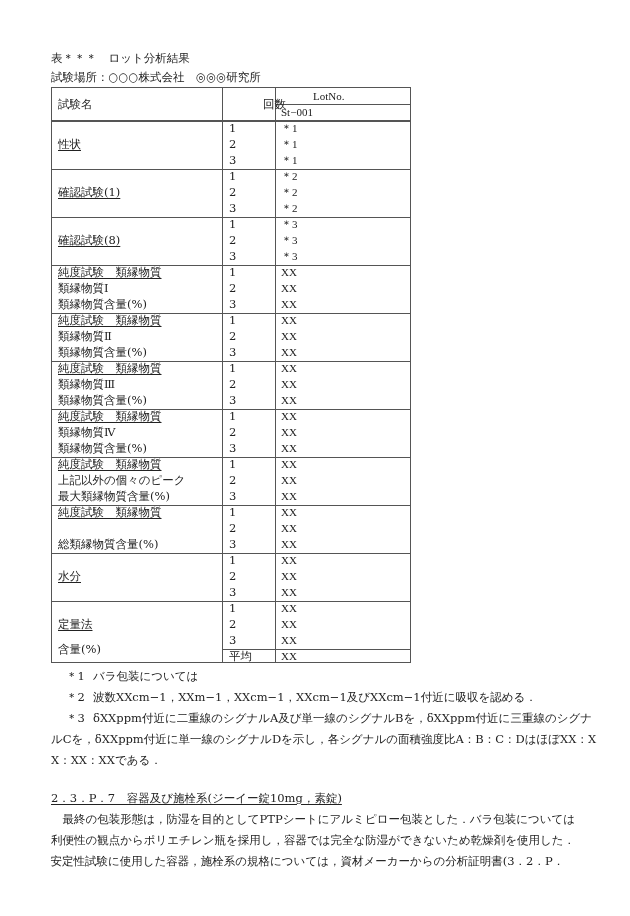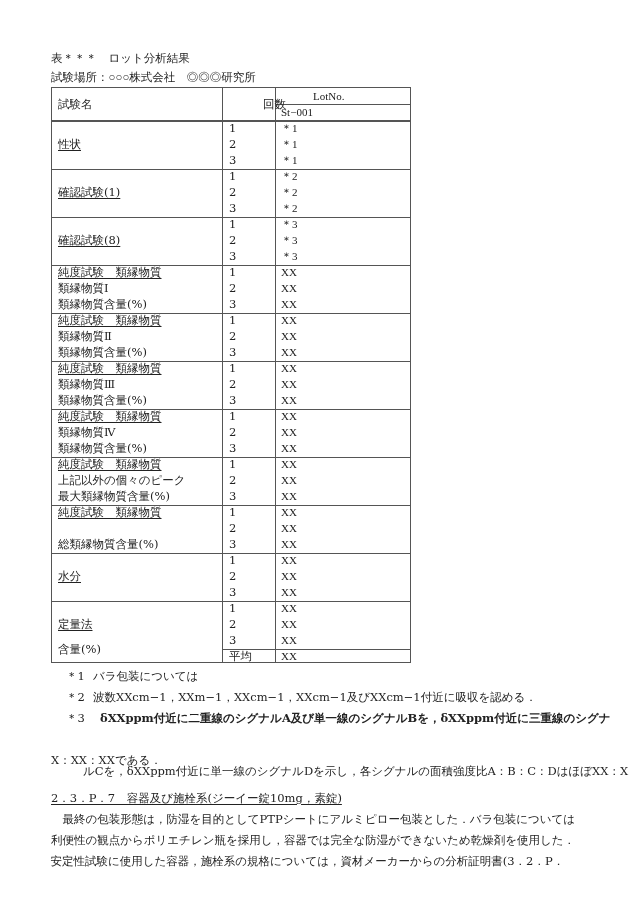--- a/index.html
+++ b/index.html
@@ -13,21 +13,21 @@
   .vl { position:absolute; top:0; bottom:0; width:0; border-left:1px solid #555; }
   .hl { position:absolute; left:0; right:0; height:0; border-top:1px solid #555; }
   .hl.thick { border-top:2px solid #555; }
   .cell { position:absolute; font-size:11.5px; line-height:16px; white-space:nowrap; }
   .mono { font-family:"Liberation Serif","DejaVu Serif",serif; font-size:11px; }
 </style>
 </head>
 <body>
 
 <div class="abs t12" style="left:51px;top:50px;">表＊＊＊　ロット分析結果</div>
-<div class="abs t12" style="left:51px;top:69px;font-family:Liberation Serif, serif;">試験場所：○○○株式会社　◎◎◎研究所</div>
+<div class="abs t12" style="left:51px;top:69px;">試験場所：○○○株式会社　◎◎◎研究所</div>
 
 <div class="table">
 
   <div class="vl" style="left:170px;"></div>
   <div class="vl" style="left:223px;"></div>
 
   <div class="hl" style="left:223px;top:16px;"></div>
   <div class="hl thick" style="top:32px;"></div>
 
   <div class="cell" style="left:6px;top:8px;">試験名</div>
@@ -172,22 +172,22 @@
       </div>
     </div>
 </div>
 
 <div id="footnotes">
     <div class="abs t12" style="left: 66px; top: 668px;">＊1</div>
     <div class="abs t12" style="left: 93px; top: 668px;">バラ包装については</div>
     <div class="abs t12" style="left: 66px; top: 689px;">＊2</div>
     <div class="abs t12" style="left: 93px; top: 689px;">波数XXcm−1，XXm−1，XXcm−1，XXcm−1及びXXcm−1付近に吸収を認める．</div>
     <div class="abs t12" style="left: 66px; top: 710px;">＊3</div>
-    <div class="abs t12" style="left: 100px; top: 710px; font-weight: bold;">δXXppm付近に二重線のシグナルA及び単一線のシグナルBを，δXXppm付近に三重線のシグナ</div>
-    <div class="abs t12" style="left: 51px; top: 763px; margin-left: 32px;">ルCを，δXXppm付近に単一線のシグナルDを示し，各シグナルの面積強度比A：B：C：DはほぼXX：X</div>
+    <div class="abs t12" style="left: 93px; top: 710px;">δXXppm付近に二重線のシグナルA及び単一線のシグナルBを，δXXppm付近に三重線のシグナ</div>
+    <div class="abs t12" style="left: 51px; top: 731px;">ルCを，δXXppm付近に単一線のシグナルDを示し，各シグナルの面積強度比A：B：C：DはほぼXX：X</div>
     <div class="abs t12" style="left: 51px; top: 752px;">X：XX：XXである．</div>
   </div>
 
 <div class="abs t12 u" style="left:51px;top:790px;">2．3．P．7　容器及び施栓系(ジーイー錠10mg，素錠)</div>
 <div id="section-paras">
     <div class="abs t12" style="left: 51px; top: 811px;">　最終の包装形態は，防湿を目的としてPTPシートにアルミピロー包装とした．バラ包装については</div>
     <div class="abs t12" style="left: 51px; top: 832px;">利便性の観点からポリエチレン瓶を採用し，容器では完全な防湿ができないため乾燥剤を使用した．</div>
     <div class="abs t12" style="left: 39px; top: 853px;">　安定性試験に使用した容器，施栓系の規格については，資材メーカーからの分析証明書(3．2．P．</div>
   </div>
 

